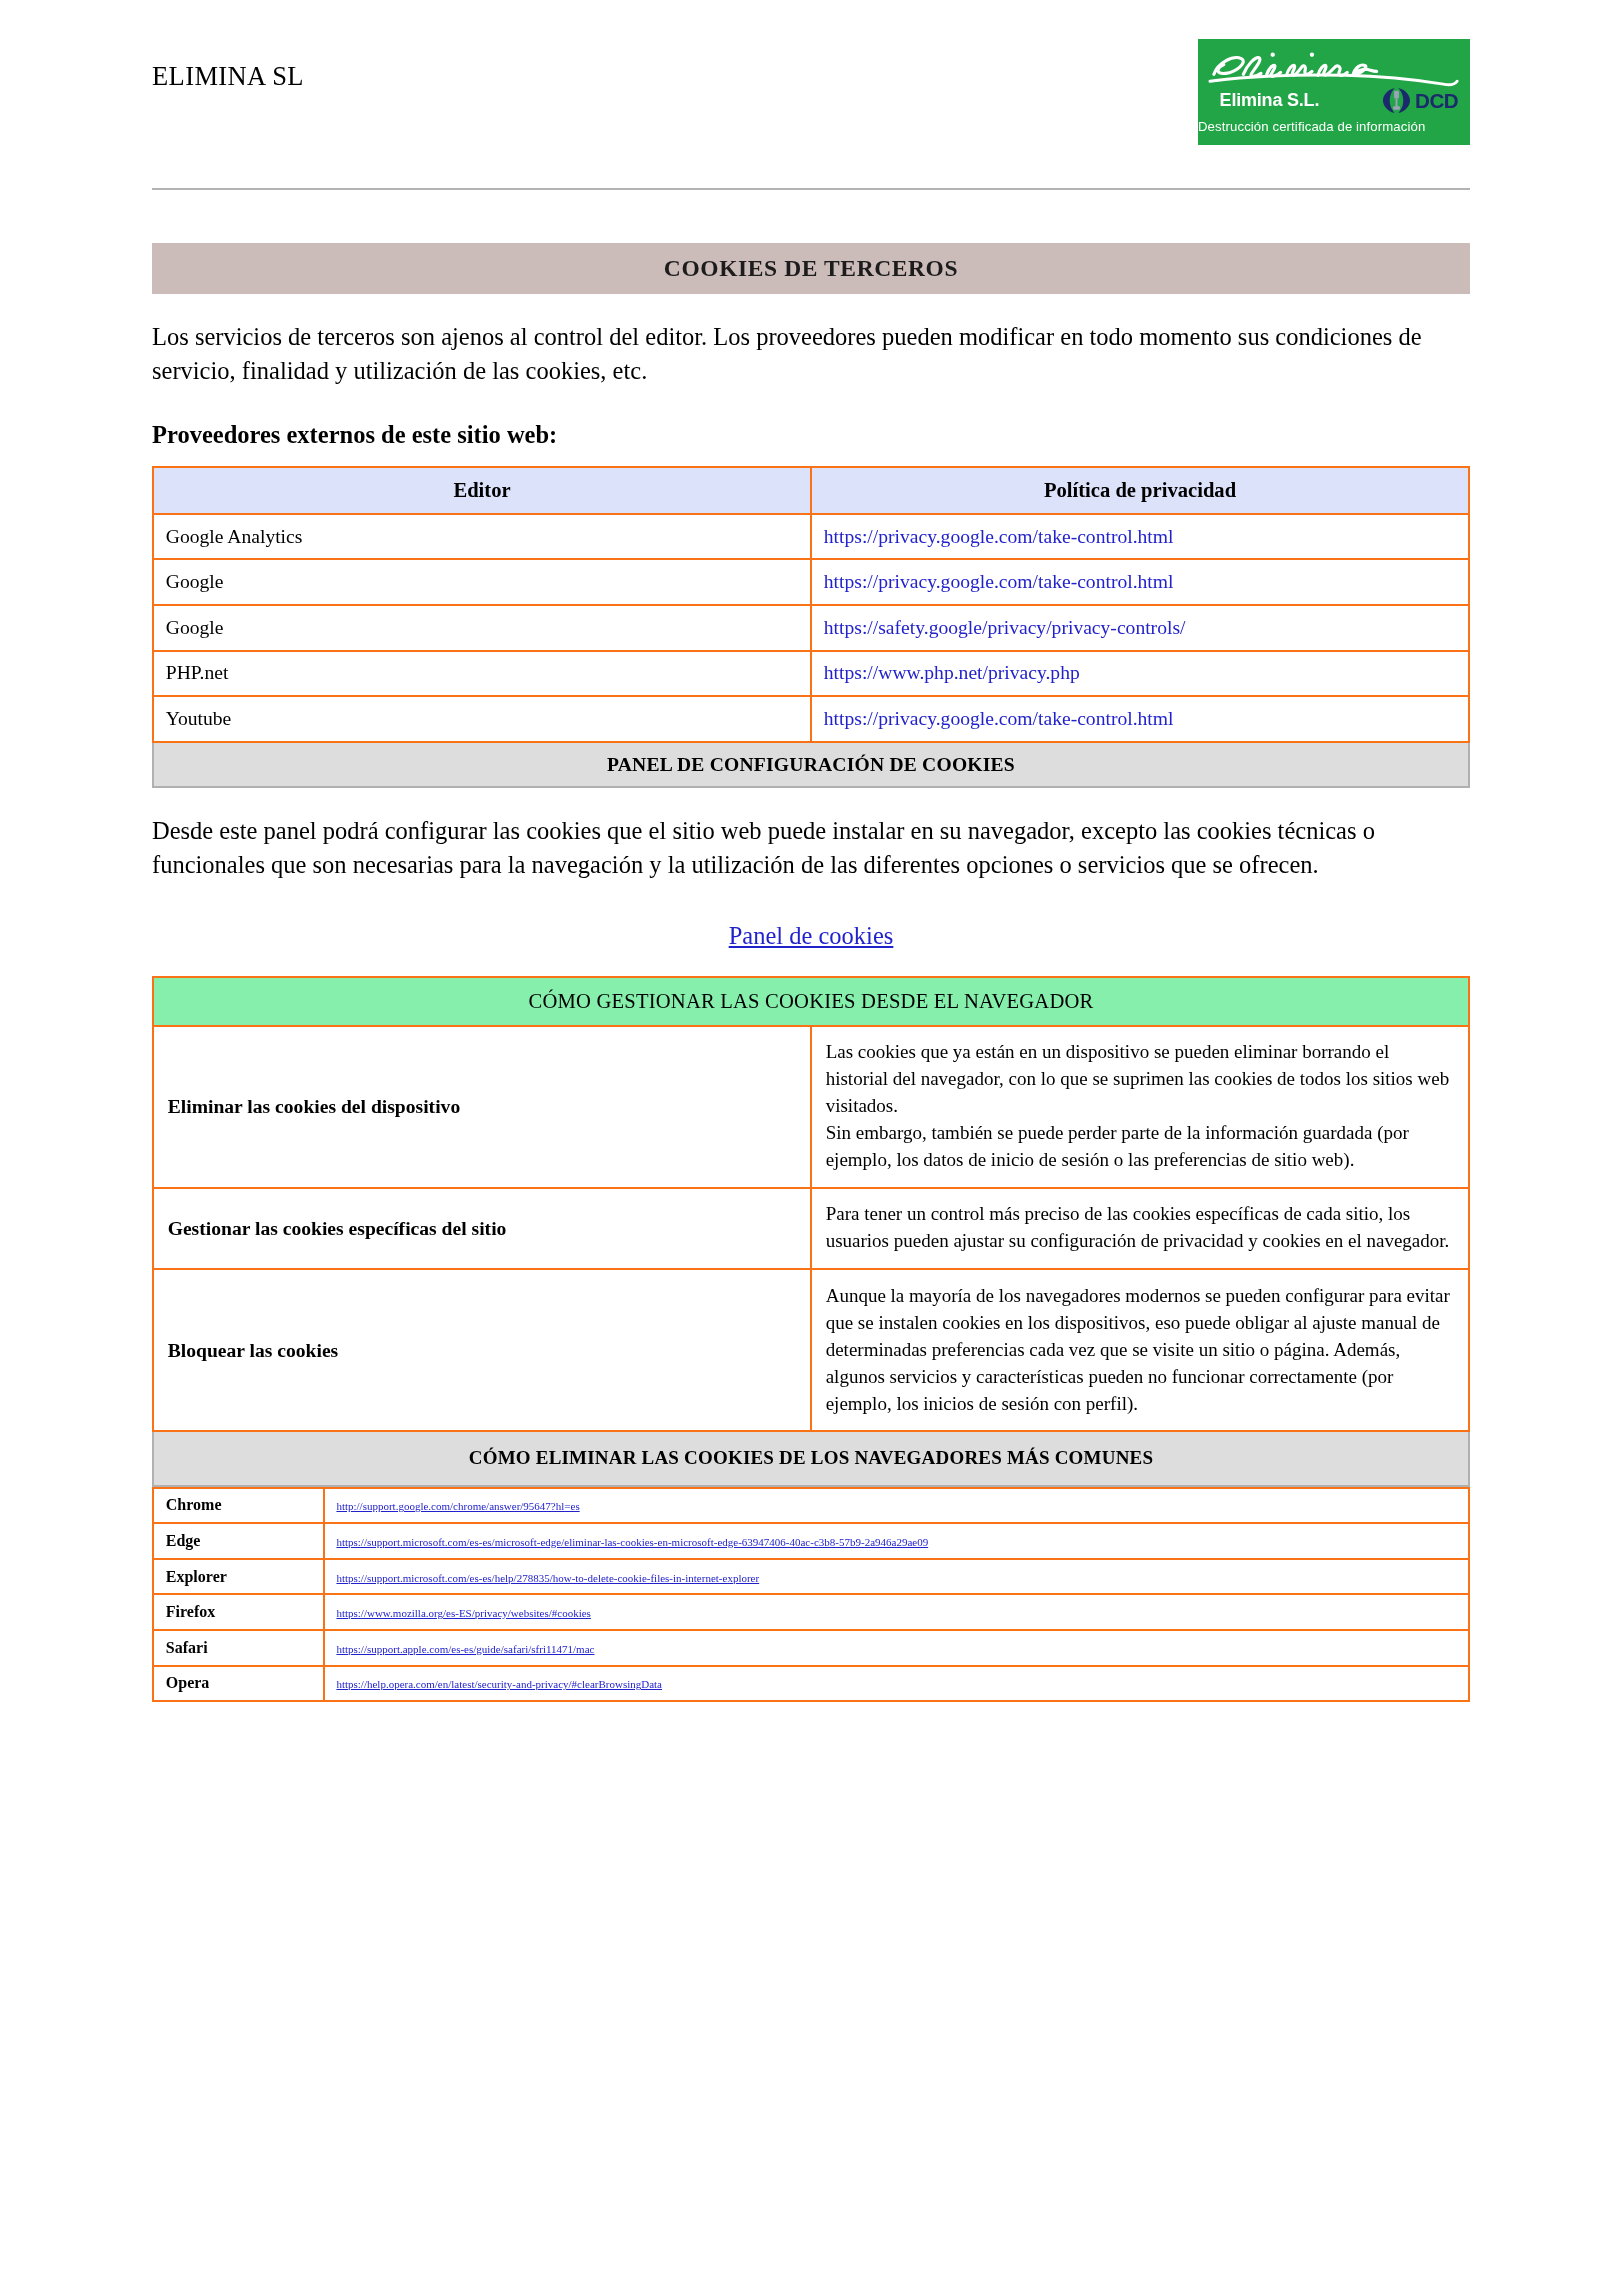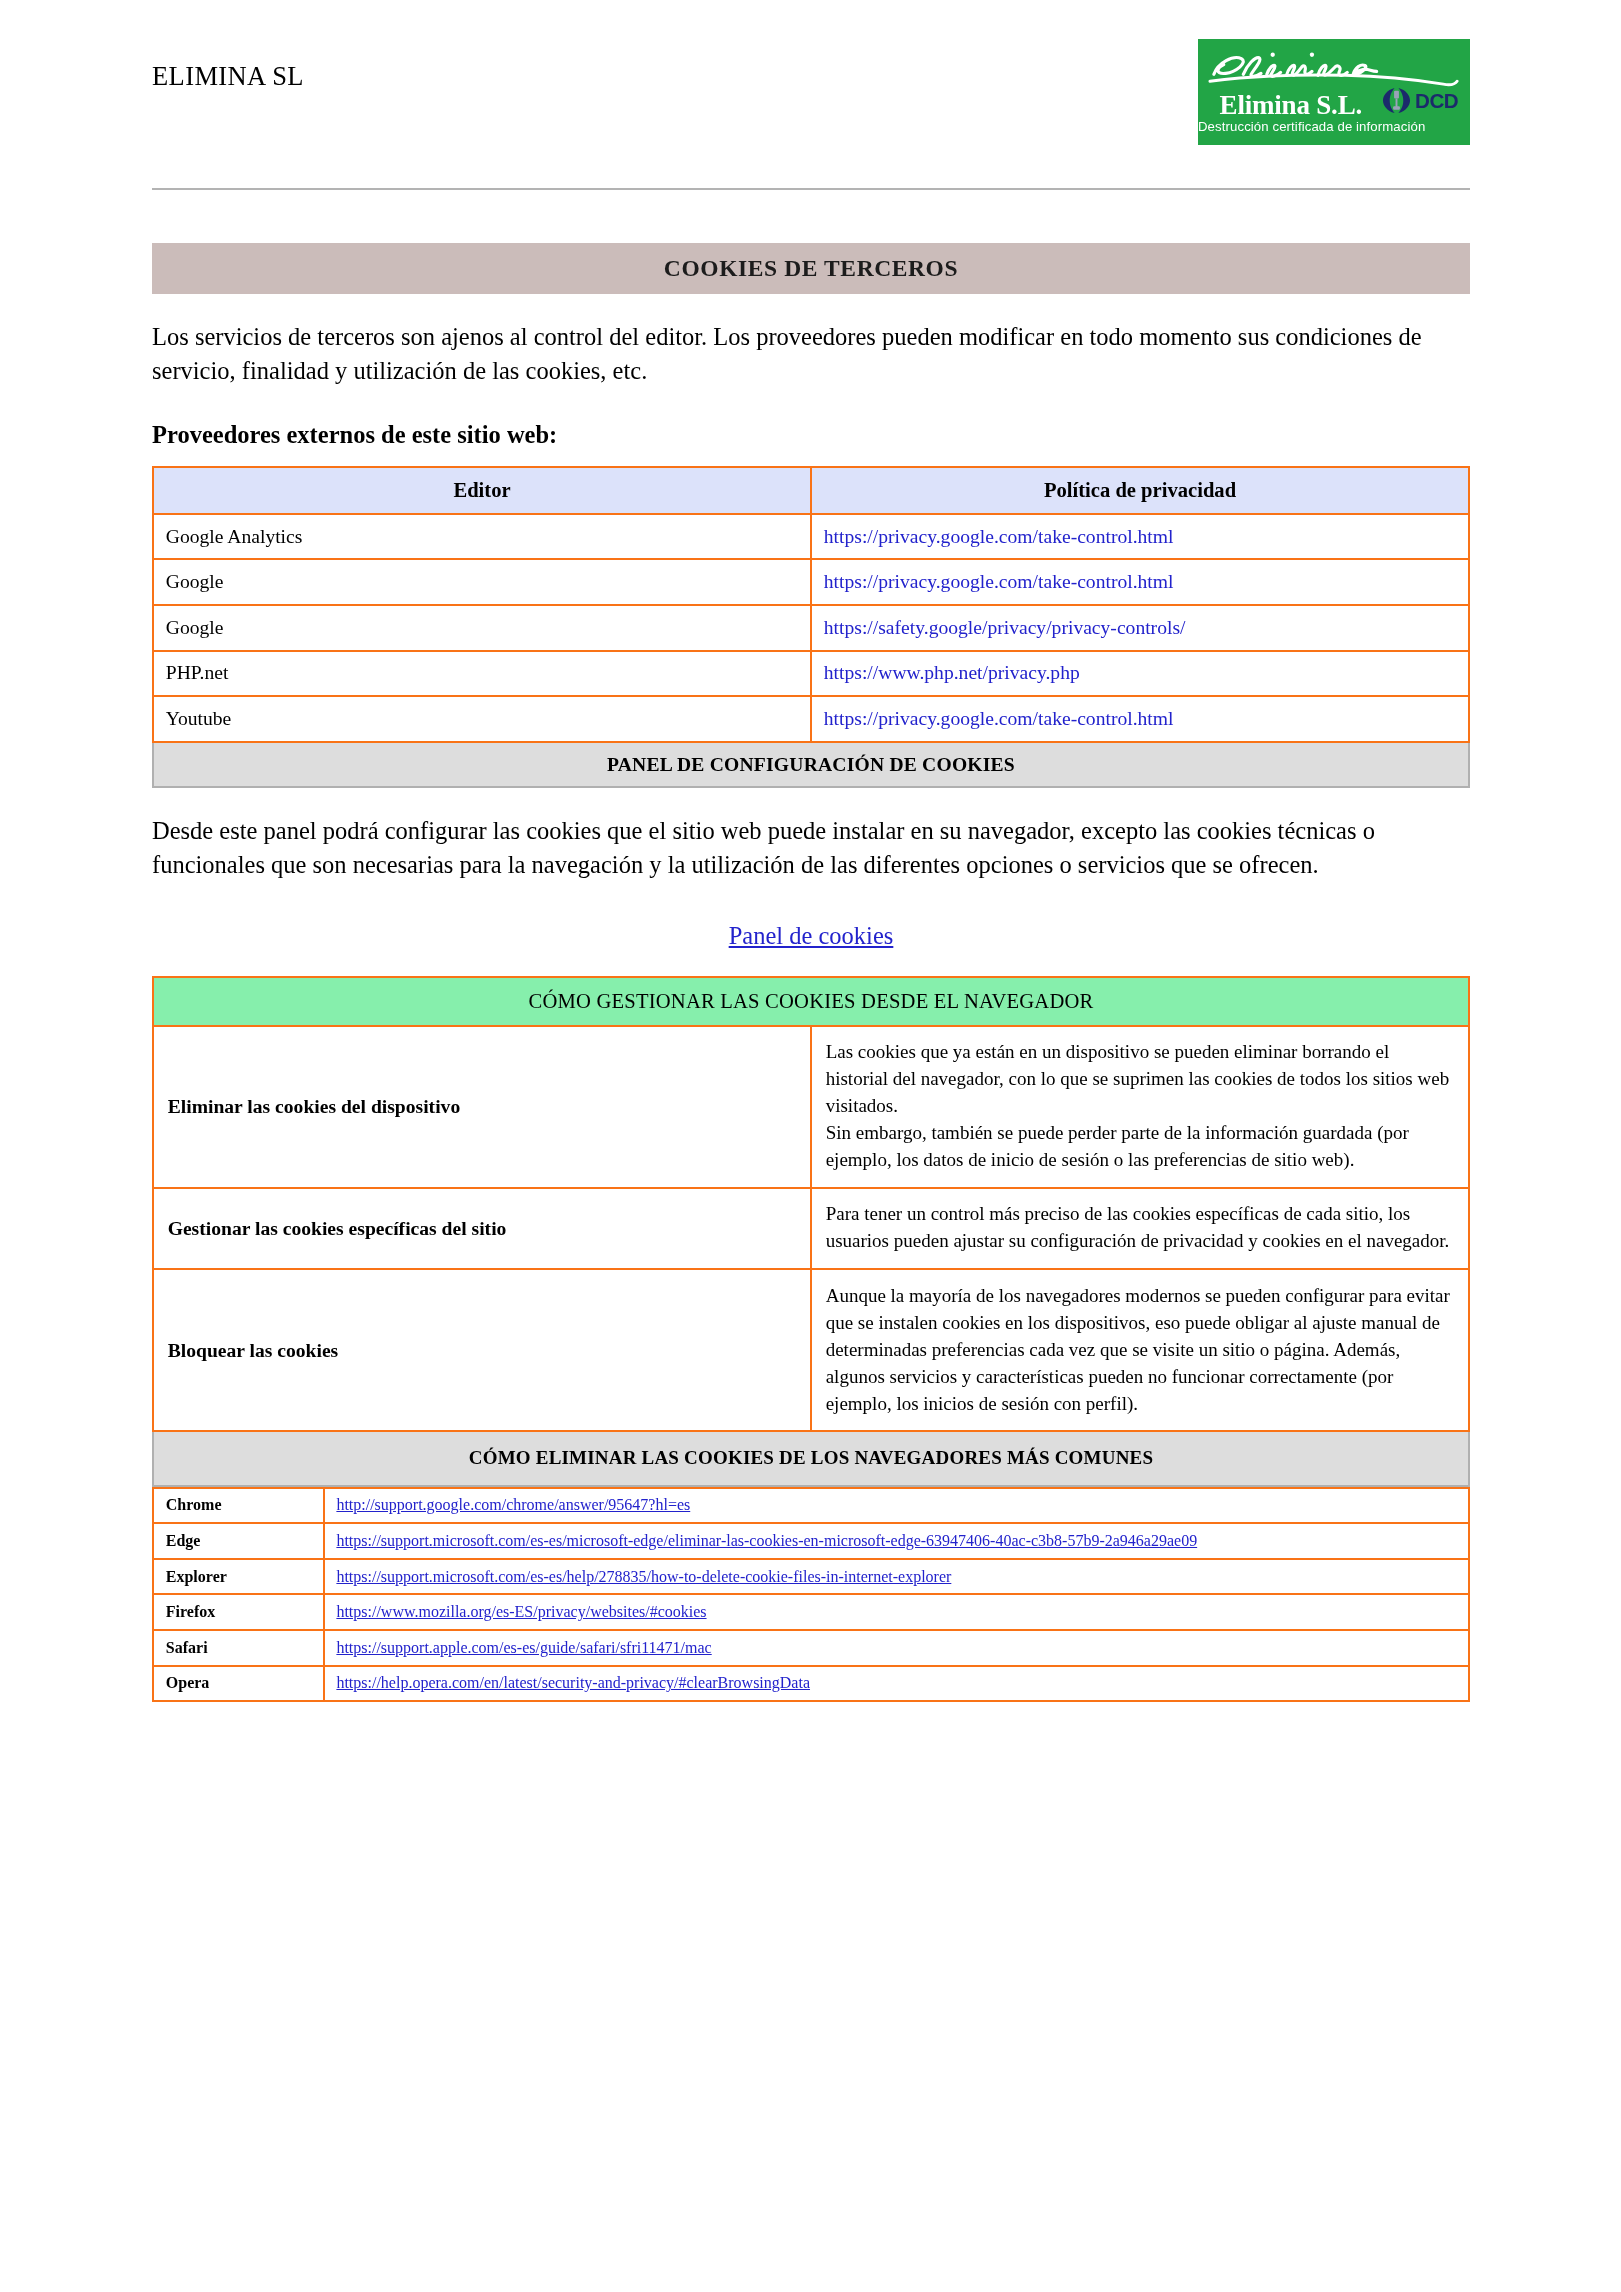--- a/index.html
+++ b/index.html
@@ -56,23 +56,23 @@
     position: absolute;
     left: 9.8px;
     top: 2px;
     width: 253px;
     height: 51px;
   }
   .logo-name {
     position: absolute;
     left: 21.6px;
     top: 51px;
-    font-family: Liberation Serif, serif;
-    font-weight: bold;
-    font-size: 27px;
+    font-family: Liberation Sans, sans-serif;
+    font-weight: bold;
+    font-size: 18px;
     color: #ffffff;
     letter-spacing: -0.2px;
     text-align: center;
   }
   .dcd-wrap {
     position: absolute;
     right: 11.8px;
     top: 47px;
     display: flex;
     align-items: center;
@@ -217,21 +217,21 @@
   
   .tbl-browsers td {
     padding: 7.8px 11.8px;
     font-size: 15.7px;
   }
   .tbl-browsers td.bname {
     width: 145px;
     font-weight: bold;
     font-size: 16px;
   }
-  .tbl-browsers a { font-size: 16px; }
+  .tbl-browsers a { font-size: 11px; }
 
   
   .footer-rule {
     position: absolute;
     left: 152px;
     top: 2082px;
     width: 1318px;
     height: 2px;
     background: #b3b3b3;
   }

